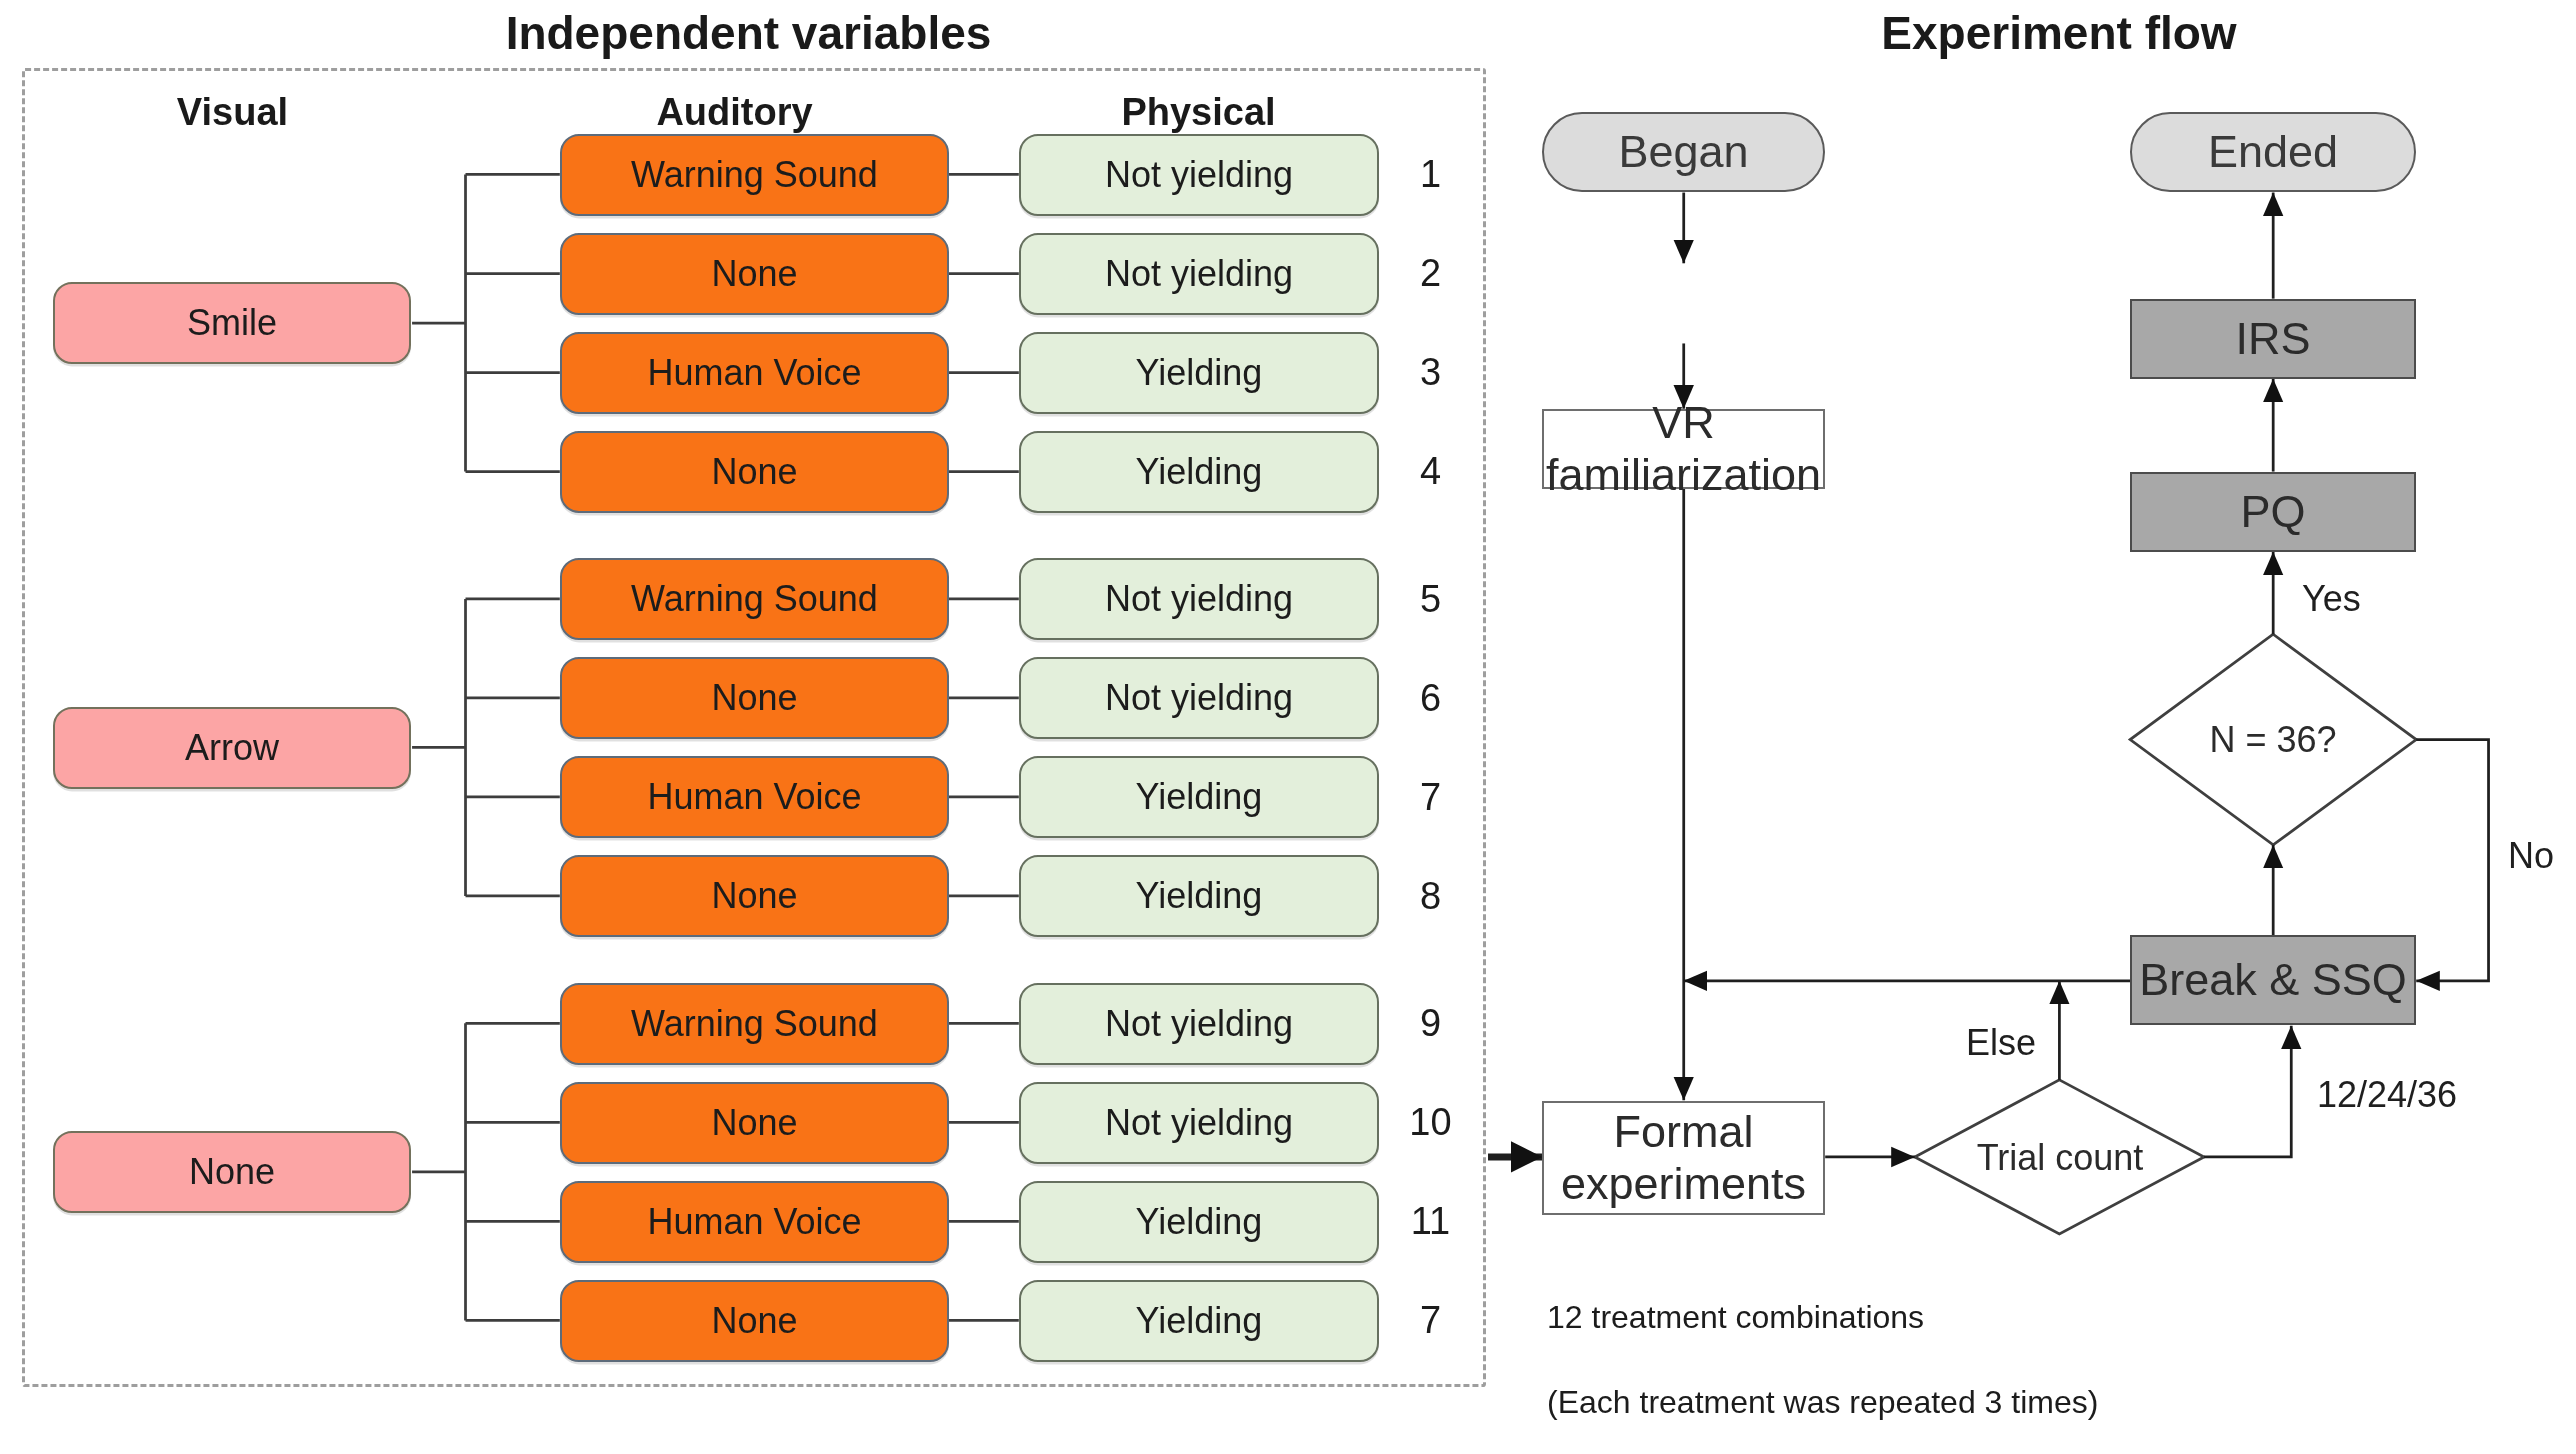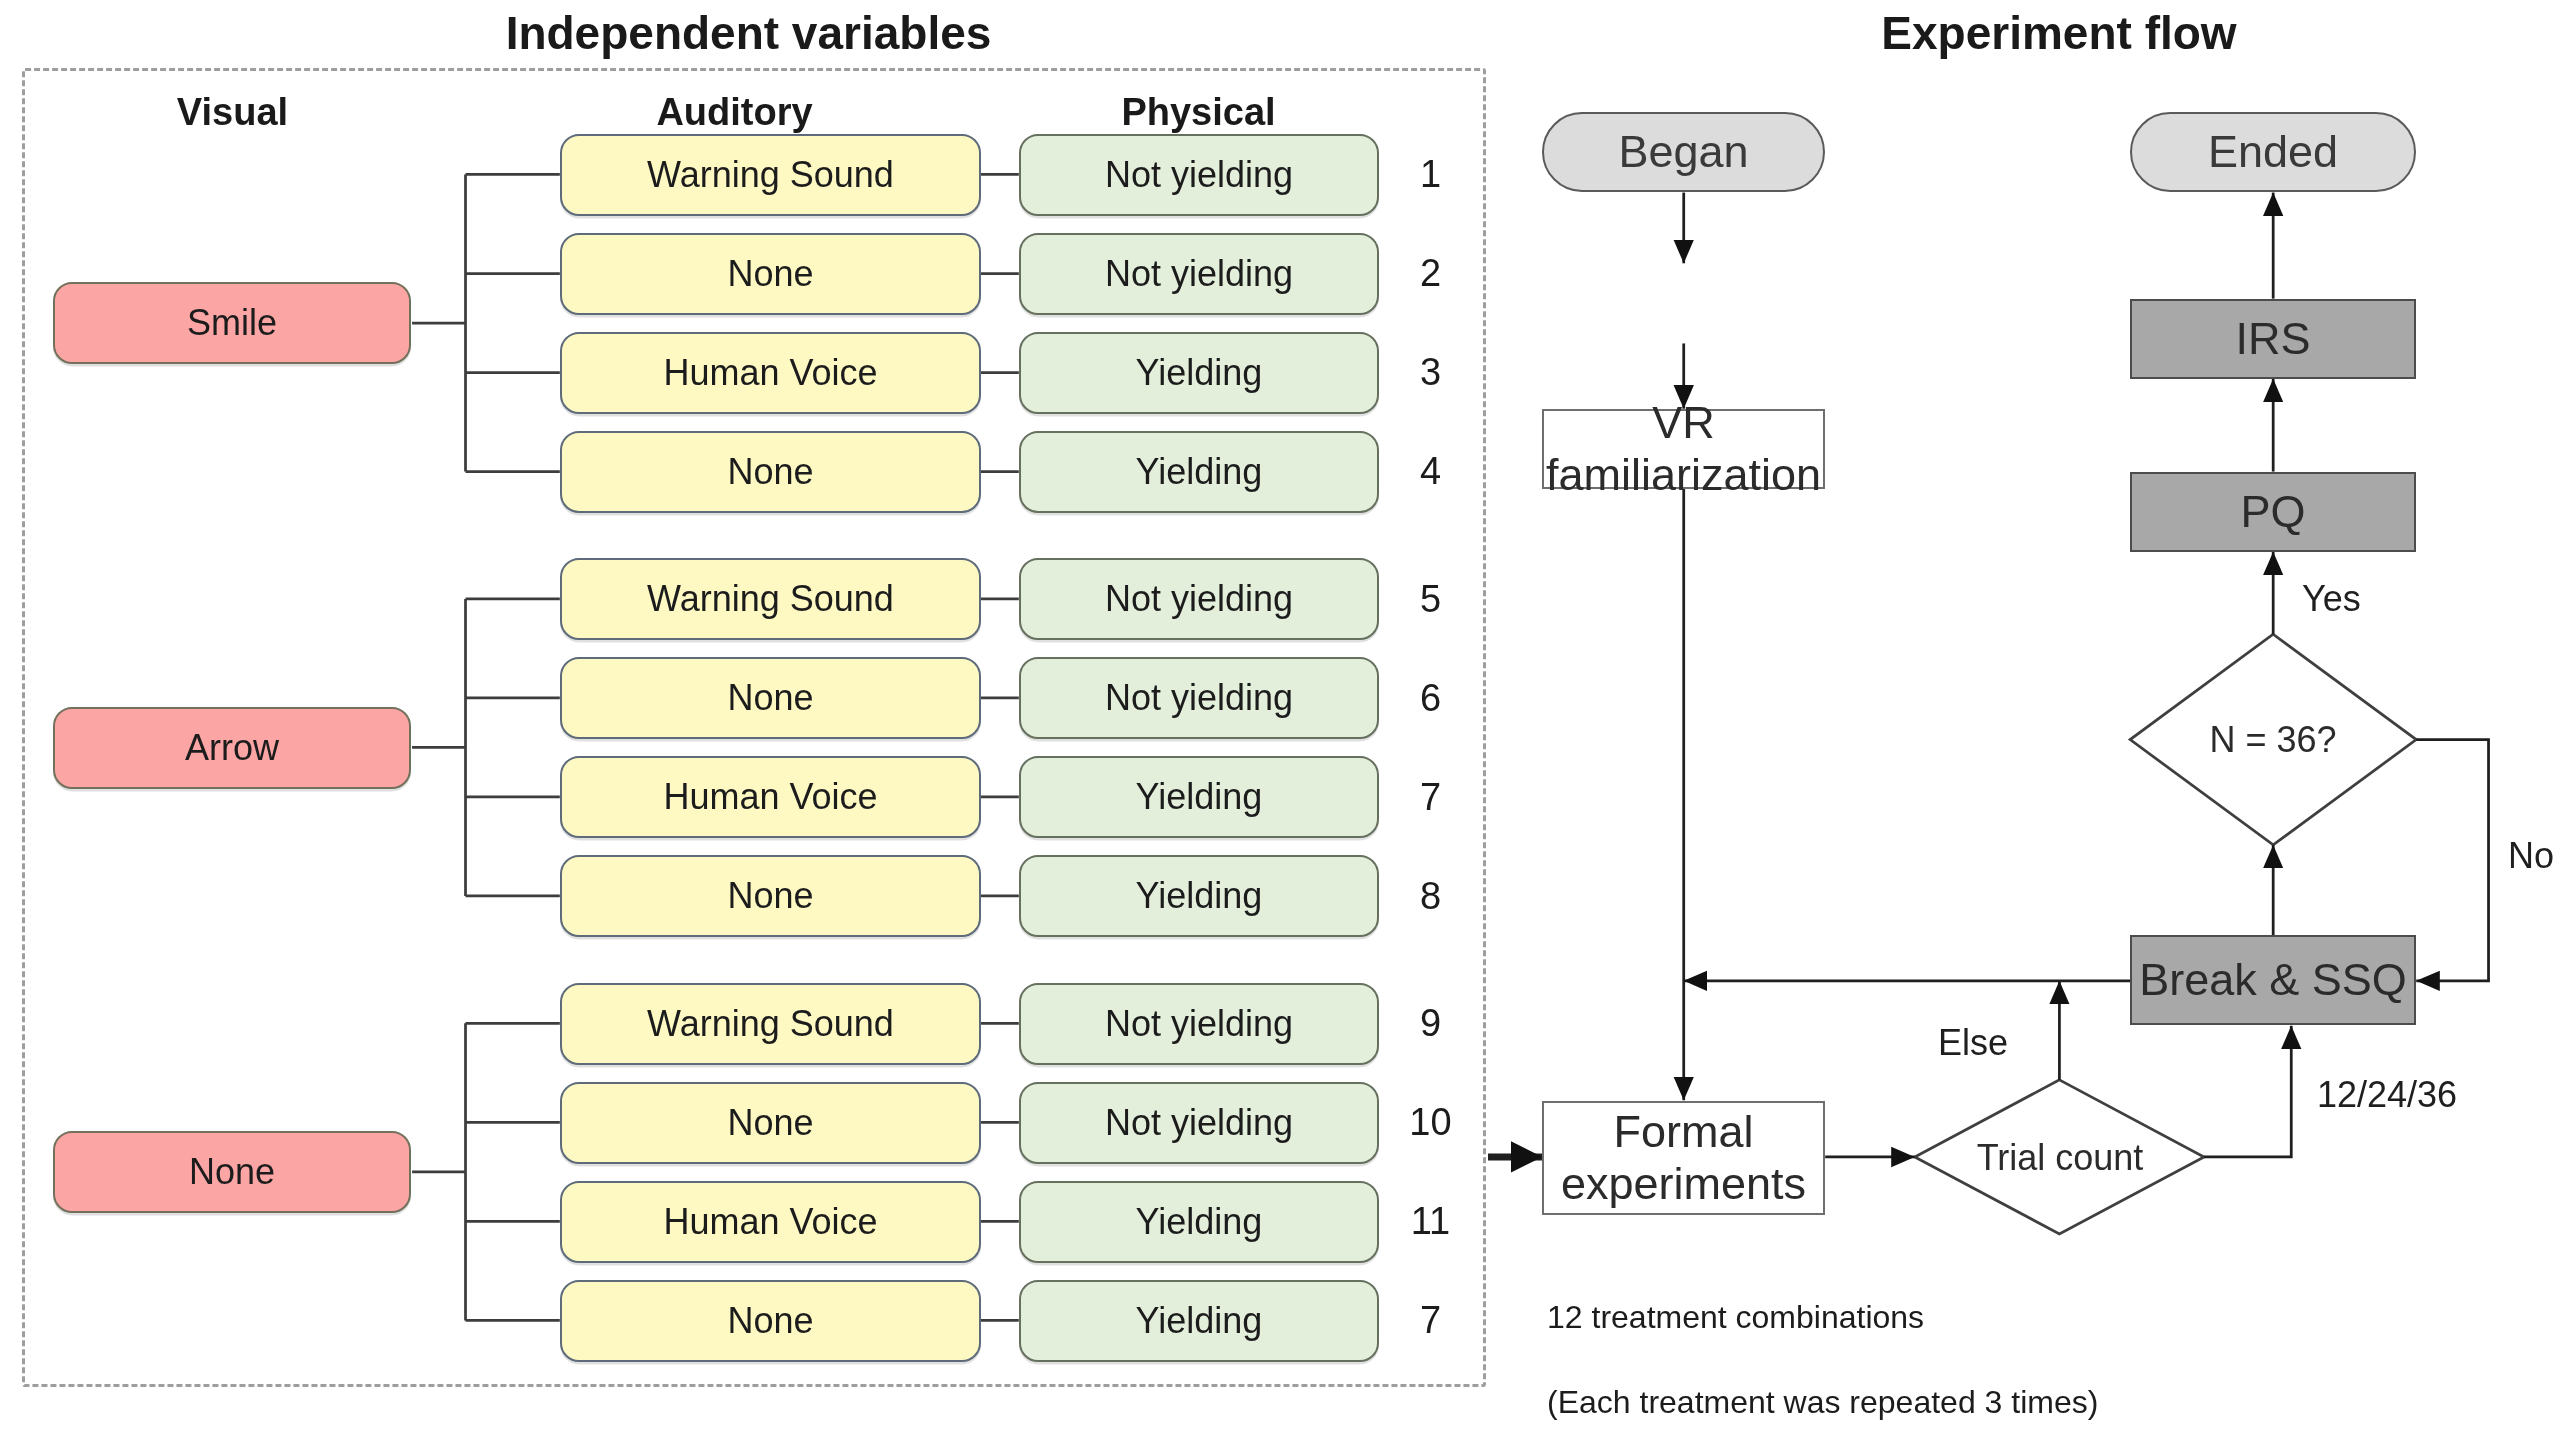--- a/index.html
+++ b/index.html
@@ -45,21 +45,21 @@
     justify-content:center;
     font-size:36px;
     color:#1c1c1c;
     border-radius:19px;
     border:2.4px solid #5f5f5f;
     height:82px;
     box-sizing:border-box;
     box-shadow:0 2.4px 0 rgba(0,0,0,0.12);
   }
   .ybox{left:53px;  width:358px; background:#fca5a5; border-color:#73715c;}
-  .bbox{left:560px; width:421px; background:#fef9c3; border-color:#5d6b7a;}
+  .bbox{left:560px; width:389px; background:#f97316; border-color:#5d6b7a;}
   .gbox{left:1019px;width:360px; background:#E3EFDB; border-color:#66705f;}
   .rownum{
     position:absolute;
     left:1395px; width:71px; height:49px;
     display:flex; align-items:center; justify-content:center;
     font-size:38px; color:#1c1c1c;
   }
   
   .fnode{
     position:absolute;
@@ -246,20 +246,20 @@
   <div class="fnode terminator" style="left:2130px; top:112px; width:286px;">Ended</div>
   <div class="fnode darkbox" style="left:2130px; top:299px; width:286px;">IRS</div>
   <div class="fnode darkbox" style="left:2130px; top:935px; width:286px; height:90px;">Break &amp; SSQ</div>
   <div class="fnode darkbox" style="left:2130px; top:472px; width:286px;">PQ</div>
 
   <div class="diamond-label" style="left:2155px; top:700px;">N = 36?</div>
   <div class="diamond-label" style="left:1942px; top:1118px;">Trial count</div>
 
   <div class="flow-label" style="left:2302px; top:578px;">Yes</div>
   <div class="flow-label" style="left:2508px; top:835px;">No</div>
-  <div class="flow-label" style="left:1910px; top:1022px; width:126px; text-align:center;">Else</div>
+  <div class="flow-label" style="left:1910px; top:1022px; width:126px; text-align:right;">Else</div>
   <div class="flow-label" style="left:2317px; top:1074px;">12/24/36</div>
 
   <div class="note-line" style="top:1299px;">12 treatment combinations</div>
   <div class="note-line" style="top:1384px;">(Each treatment was repeated 3 times)</div>
 
 </div>
 
 
 </body></html>

